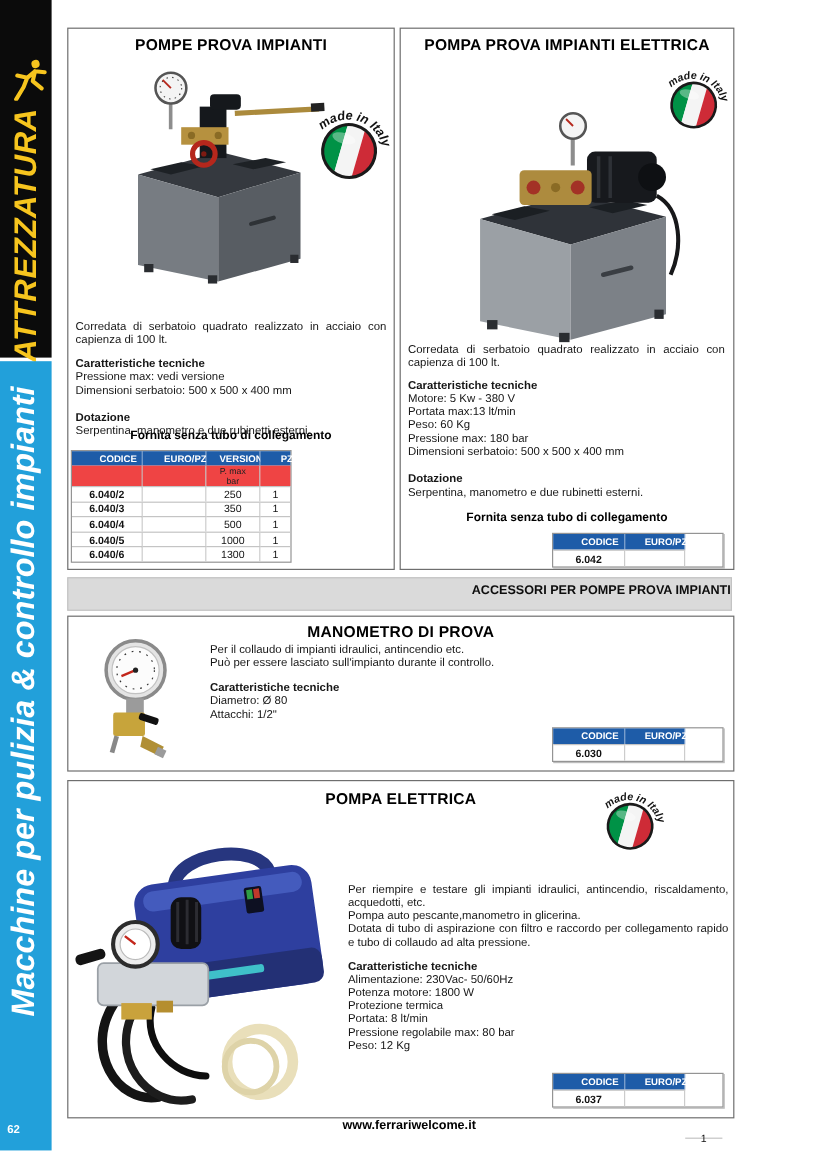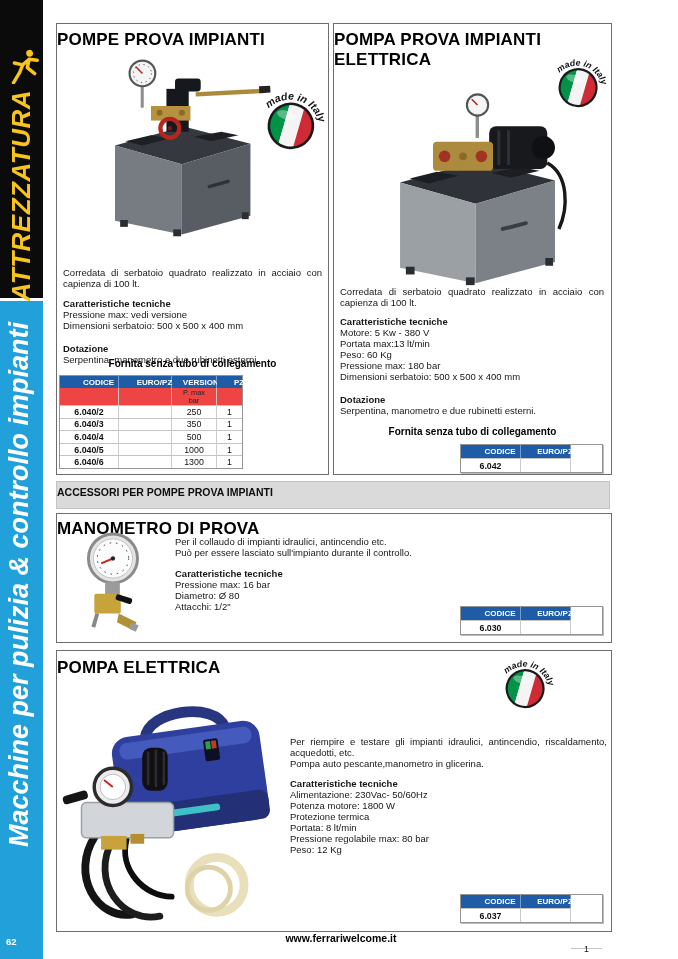--- a/index.html
+++ b/index.html
@@ -12,33 +12,33 @@
   .side-black{position:absolute;left:0;top:0;width:43px;height:298px;background:#0b0b0b;}
   .side-blue{position:absolute;left:0;top:301px;width:43px;height:658px;background:#22a0da;}
   .vtext{writing-mode:vertical-rl;transform:rotate(180deg);white-space:nowrap;}
   .cat-label{left:6px;top:90px;font-style:italic;font-weight:bold;font-size:26px;
              letter-spacing:.5px;color:#f7c51e;}
   .sec-label{left:4px;top:322px;font-style:italic;font-weight:bold;font-size:27px;color:#fff;}
   .pagenum{left:6px;top:936px;font-weight:bold;font-size:9.5px;color:#fff;}
 
   
   .pbox{position:absolute;background:#fff;border:1px solid #6e6e6e;}
-  .btitle{position:absolute;top:6px;left:0;right:0;text-align:left;font-weight:bold;
-          font-size:17px;letter-spacing:.2px;color:#000;}
+  .btitle{position:absolute;top:6px;left:0;right:0;text-align:center;font-weight:bold;
+          font-size:13px;letter-spacing:.2px;color:#000;}
   .body{font-size:9.5px;line-height:11px;color:#161616;}
   .bold{font-weight:bold;}
   .justify{text-align:justify;}
   .para{margin:0 0 9px 0;}
   .para0{margin:0;}
   .gap{margin-top:12px;}
   .note{position:absolute;left:0;right:0;text-align:center;font-weight:bold;font-size:10px;color:#000;}
 
   
   .banner{position:absolute;left:56px;top:481px;width:554px;height:28px;background:#dadada;
-          border:1px solid #c3c3c3;box-sizing:border-box;text-align:left;line-height:20px;
+          border:1px solid #c3c3c3;box-sizing:border-box;text-align:right;line-height:20px;
           font-weight:bold;font-size:10.5px;color:#0d0d0d;}
   .footer{position:absolute;left:64px;top:932px;width:554px;text-align:center;
           font-weight:bold;font-size:10.5px;color:#000;}
 
   
   .btable{position:absolute;left:2px;top:351px;display:grid;
           grid-template-columns:59px 53px 45px 25px;
           grid-template-rows:12px 17px repeat(5,12.6px);
           border:1px solid #949494;background:#fff;}
   .bt-h{background:#1e5ca8;color:#fff;font-weight:bold;font-size:8px;display:flex;
@@ -272,21 +272,20 @@
       <rect x="38" y="64" width="17" height="6" rx="2" fill="#111" transform="rotate(18 38 64)"></rect>
       <polygon points="40,84 58,93 54,101 38,93" fill="#b08f35"></polygon>
       <rect x="53" y="93" width="8" height="7" fill="#9b9b9b" transform="rotate(25 53 93)"></rect>
       <path d="M18 84 L14 98" stroke="#888" stroke-width="4"></path>
     </svg>
 
     <div class="abs body" style="left:118px;top:22px;width:312px">
       <div>Per il collaudo di impianti idraulici, antincendio etc.</div>
       <div>Può per essere lasciato sull'impianto durante il controllo.</div>
       <div class="bold" style="margin-top:10px">Caratteristiche tecniche</div>
-      <div>Pressione max: 16 bar</div>
       <div>Diametro: Ø 80</div>
       <div>Attacchi: 1/2"</div>
     </div>
 
     <div class="mtable" style="right:8px;top:92px">
       <div class="bt-h">CODICE</div>
       <div class="bt-h">EURO/PZ</div>
       <div class="bt-h">PZ.</div>
       <div class="bt-c bold">6.030</div>
       <div class="bt-c"></div>
@@ -350,20 +349,21 @@
       <line x1="88" y1="66" x2="88" y2="100" stroke="#2c2c32" stroke-width="2.5"></line>
       <line x1="96" y1="64" x2="96" y2="102" stroke="#2c2c32" stroke-width="2.5"></line>
       <line x1="104" y1="66" x2="104" y2="100" stroke="#2c2c32" stroke-width="2.5"></line>
 
       <rect x="0" y="112" width="26" height="9" rx="4" fill="#141414" transform="rotate(-16 0 112)"></rect>
     </svg>
 
     <div class="abs body" style="left:233px;top:85px;width:317px">
       <p class="para0 justify">Per riempire e testare gli impianti idraulici, antincendio, riscaldamento, acquedotti, etc.</p>
       <p class="para0">Pompa auto pescante,manometro in glicerina.</p>
+      <p class="para0 justify">Dotata di tubo di aspirazione con filtro e raccordo per collegamento rapido e tubo di collaudo ad alta pressione.</p>
       <div class="bold" style="margin-top:9px">Caratteristiche tecniche</div>
       <div>Alimentazione: 230Vac- 50/60Hz</div>
       <div>Potenza motore: 1800 W</div>
       <div>Protezione termica</div>
       <div>Portata: 8 lt/min</div>
       <div>Pressione regolabile max: 80 bar</div>
       <div>Peso: 12 Kg</div>
     </div>
 
     <div class="mtable" style="right:8px;top:243px">

